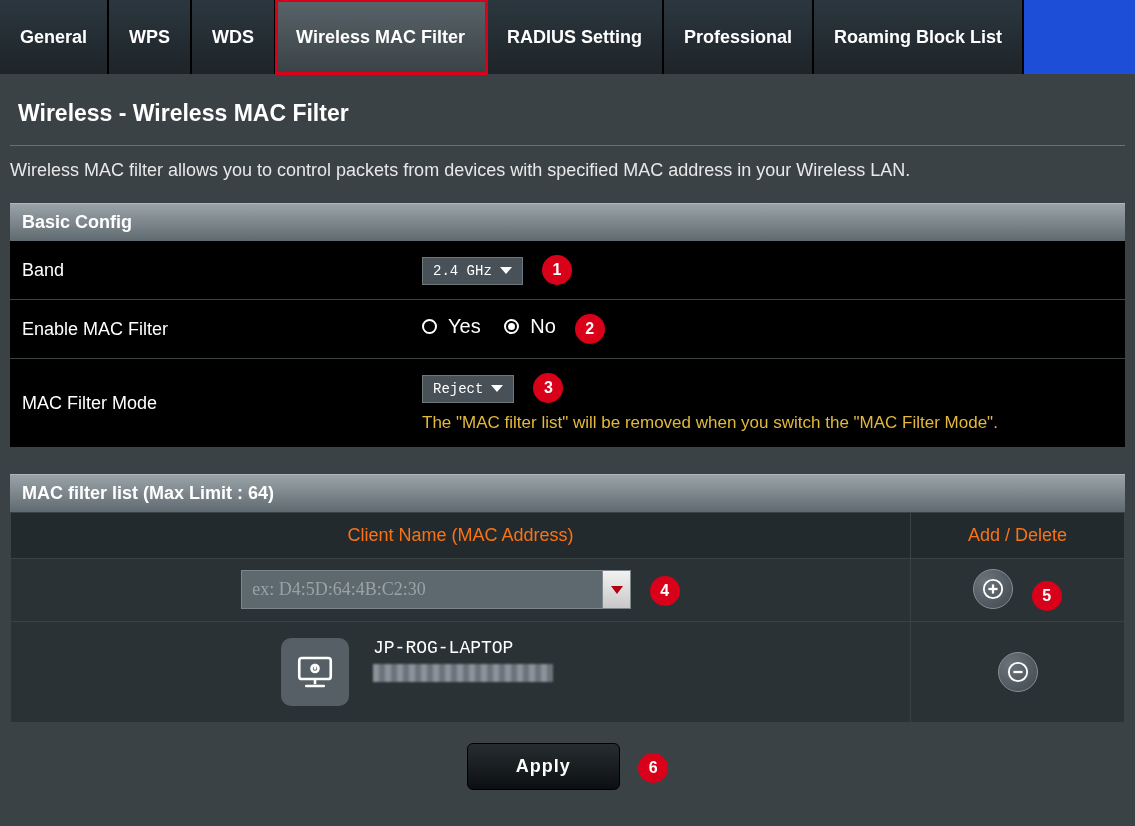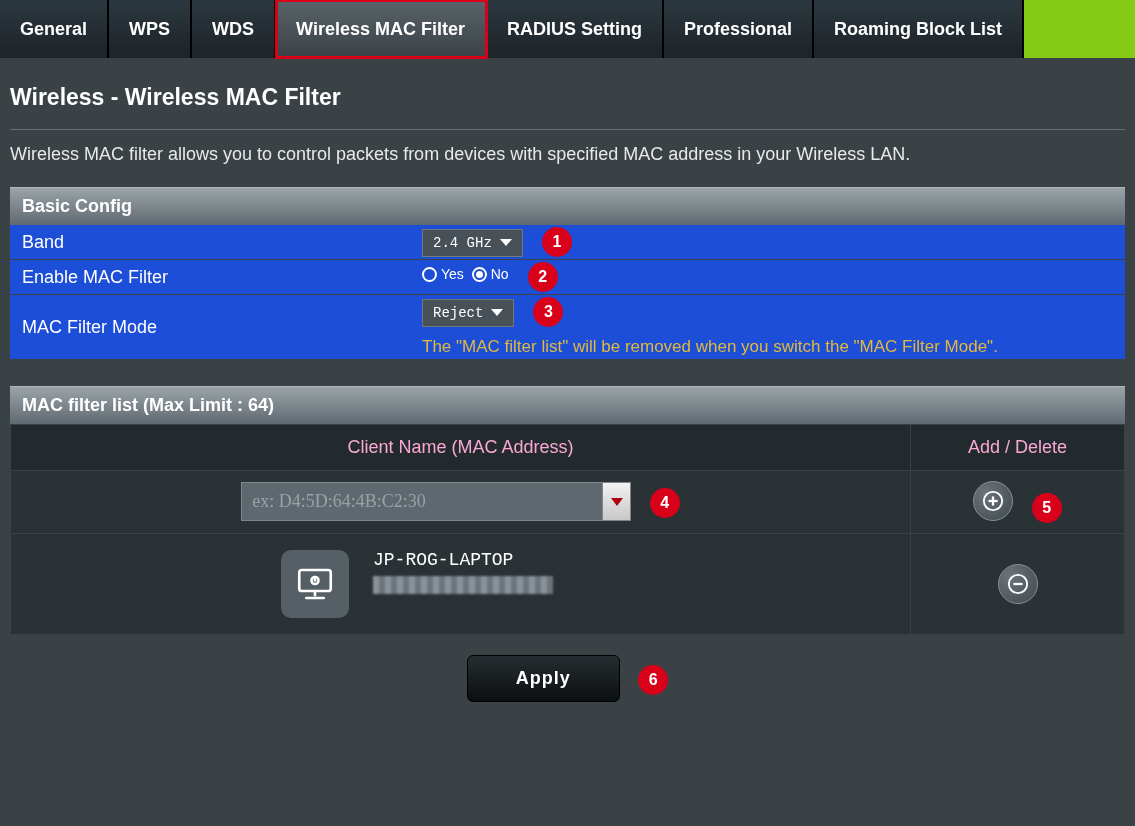--- a/index.html
+++ b/index.html
@@ -8,22 +8,22 @@
     font-family: Arial, "Helvetica Neue", sans-serif;
     color: #fff;
     width: 1135px;
     height: 826px;
     overflow: hidden;
   }
 
   
   .tabbar {
     display: flex;
-    background: #84cc16;
-    height: 58px;
+    background: #1d4ed8;
+    height: 74px;
     align-items: stretch;
   }
   .tab {
     display: flex;
     align-items: center;
     justify-content: center;
     padding: 0 20px;
     color: #fff;
     font-size: 18px;
     border-right: 2px solid #000;
@@ -37,42 +37,42 @@
     outline: 3px solid #d9001a;
     outline-offset: -2px;
     z-index: 1;
   }
 
   
   .page { padding: 16px 10px 20px 10px; }
   .page-title {
     font-size: 23px;
     font-weight: bold;
-    margin: 10px 0 18px 0;
+    margin: 10px 0 18px 8px;
   }
   .hr { border-top: 1px solid #6a6f72; margin-bottom: 14px; }
   .desc { font-size: 18px; color: #e8e8e8; margin-bottom: 22px; }
 
   
   .section-head {
     background: linear-gradient(#9aa3a8, #5f6a70);
     color: #fff;
     font-weight: bold;
     font-size: 18px;
     padding: 8px 12px;
     border-top: 1px solid #b0b6ba;
   }
 
   
   .form-table { width: 100%; border-collapse: collapse; }
   .form-table tr { border-top: 1px solid #4b5558; }
   .form-table tr:first-child { border-top: none; }
   .form-table td {
-    padding: 2px 12px;
-    background: #1d4ed8;
+    padding: 14px 12px;
+    background: #000000;
     font-size: 18px;
     vertical-align: middle;
     border-bottom: 1px solid #3a4246;
   }
   .form-table td.label {
     width: 400px;
     color: #fff;
   }
   .form-table td.value { color: #fff; }
 
@@ -89,21 +89,21 @@
     color: #fff;
     cursor: pointer;
   }
   .select .chev {
     width: 0; height: 0;
     border-left: 6px solid transparent;
     border-right: 6px solid transparent;
     border-top: 7px solid #fff;
   }
 
-  .radio-set { display: inline-flex; align-items: center; gap: 2px; font-size: 14px; }
+  .radio-set { display: inline-flex; align-items: center; gap: 9px; font-size: 20px; }
   .radio {
     width: 15px; height: 15px; border-radius: 50%;
     border: 2px solid #fff;
     display: inline-block;
     vertical-align: middle;
     position: relative;
     margin-right: 2px;
   }
   .radio.on::after {
     content: "";
@@ -113,21 +113,21 @@
     background: #fff;
   }
 
   .hint { color: #e2b93b; font-size: 17px; margin-top: 10px; }
 
   
   .list-table { width: 100%; border-collapse: collapse; margin-top: 0; }
   .section-wrap { margin-top: 26px; }
   .list-head td {
     background: #232a2e;
-    color: #f9a8d4;
+    color: #f97316;
     font-size: 18px;
     padding: 12px 10px;
     text-align: center;
     border: 1px solid #3a4246;
   }
   .list-row td {
     background: #2a3236;
     padding: 10px;
     border: 1px solid #3a4246;
     text-align: center;

